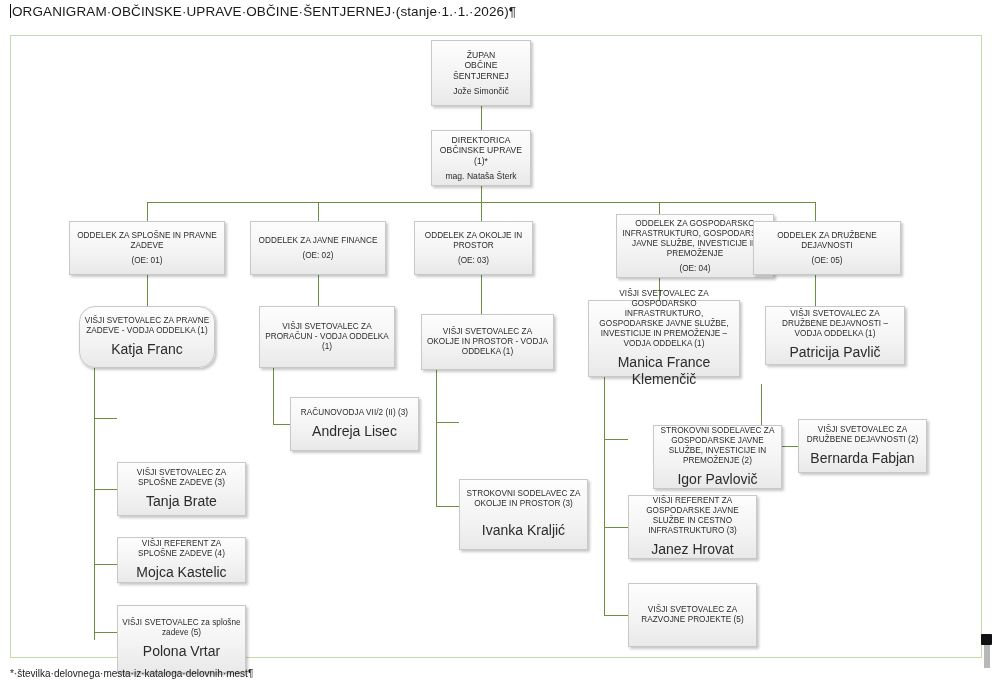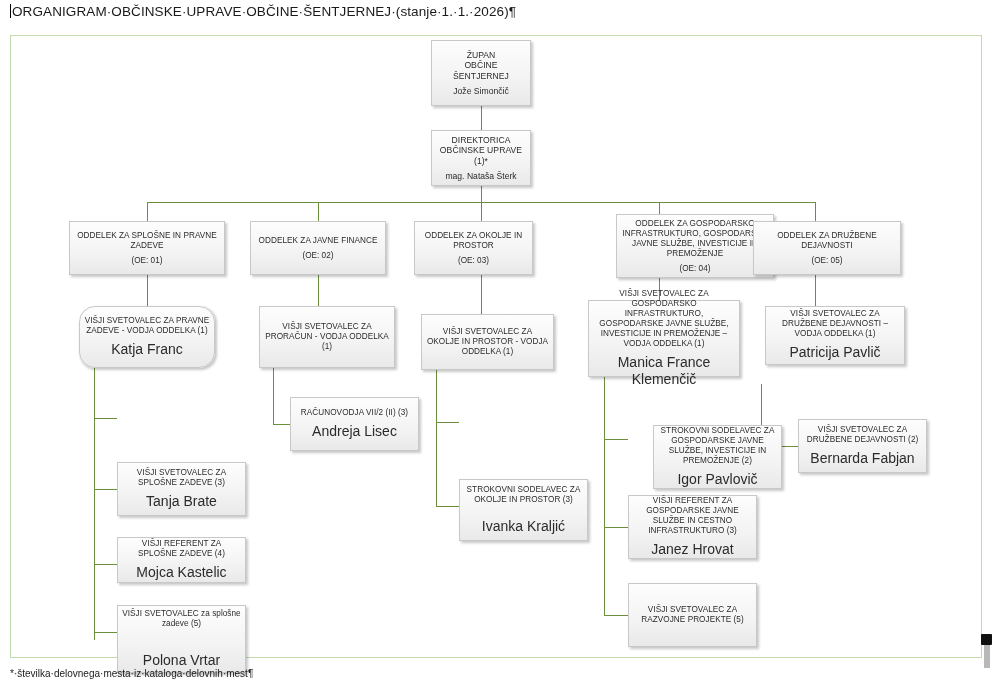--- a/index.html
+++ b/index.html
@@ -229,32 +229,32 @@
   <div class="node" style="left:106px; top:426px; width:129px; height:54px;">
     <div class="role">VIŠJI SVETOVALEC ZA SPLOŠNE ZADEVE (3)</div>
     <div class="person">Tanja Brate</div>
   </div>
 
   <div class="node" style="left:106px; top:501px; width:129px; height:46px;">
     <div class="role">VIŠJI REFERENT ZA SPLOŠNE ZADEVE (4)</div>
     <div class="person">Mojca Kastelic</div>
   </div>
 
-  <div class="node" style="left:106px; top:569px; width:129px; height:68px;justify-content:space-between;">
+  <div class="node" style="left:106px; top:569px; width:129px; height:68px;">
     <div class="role">VIŠJI SVETOVALEC za splošne zadeve (5)</div>
     <div class="person">Polona Vrtar</div>
   </div>
 
   <div class="node" style="left:279px; top:361px; width:129px; height:54px;">
     <div class="role">RAČUNOVODJA VII/2 (II) (3)</div>
     <div class="person">Andreja Lisec</div>
   </div>
 
 
-  <div class="node" style="left:448px; top:443px; width:129px; height:62px;gap:8px;">
+  <div class="node" style="left:448px; top:443px; width:129px; height:71px;gap:8px;">
     <div class="role">STROKOVNI SODELAVEC ZA OKOLJE IN PROSTOR (3)</div>
     <div class="person">Ivanka Kraljić</div>
   </div>
 
   <div class="node" style="left:617px; top:389px; width:129px; height:64px;margin-left:25px;">
     <div class="role">STROKOVNI SODELAVEC ZA GOSPODARSKE JAVNE SLUŽBE, INVESTICIJE IN PREMOŽENJE (2)</div>
     <div class="person">Igor Pavlovič</div>
   </div>
 
   <div class="node" style="left:617px; top:459px; width:129px; height:64px;">

